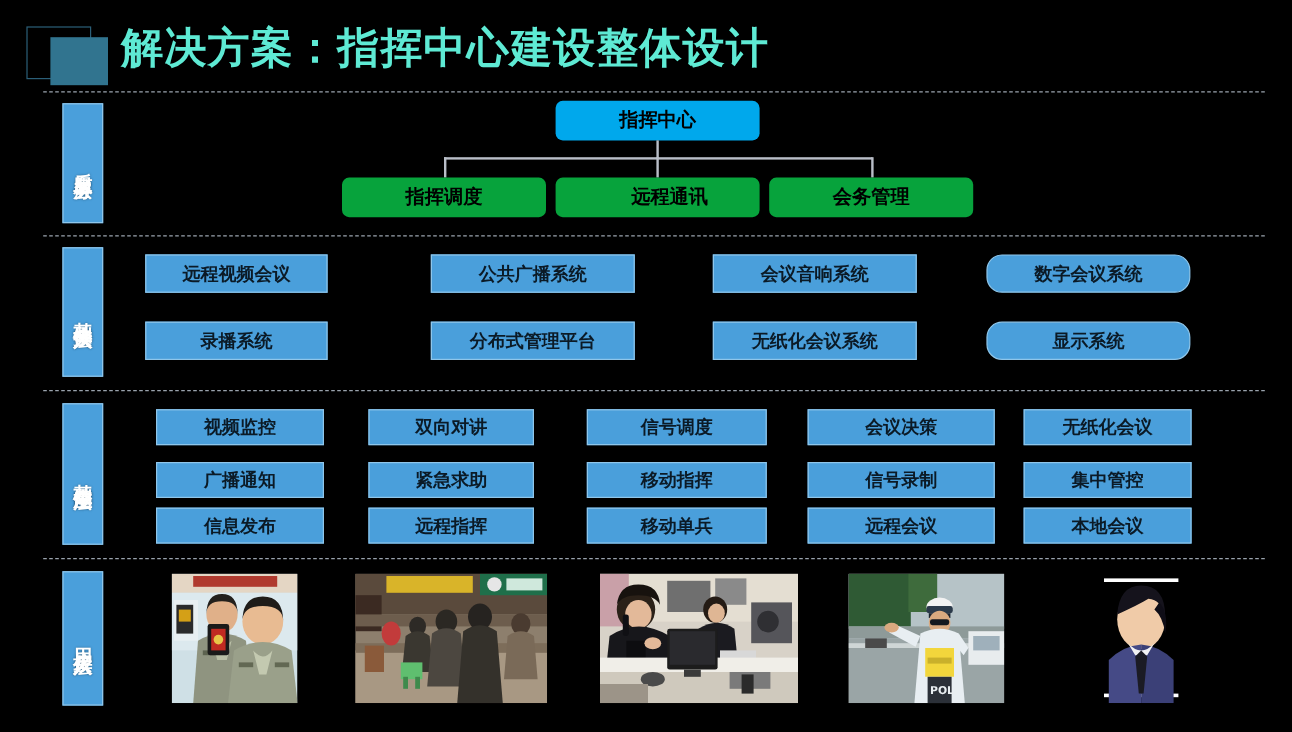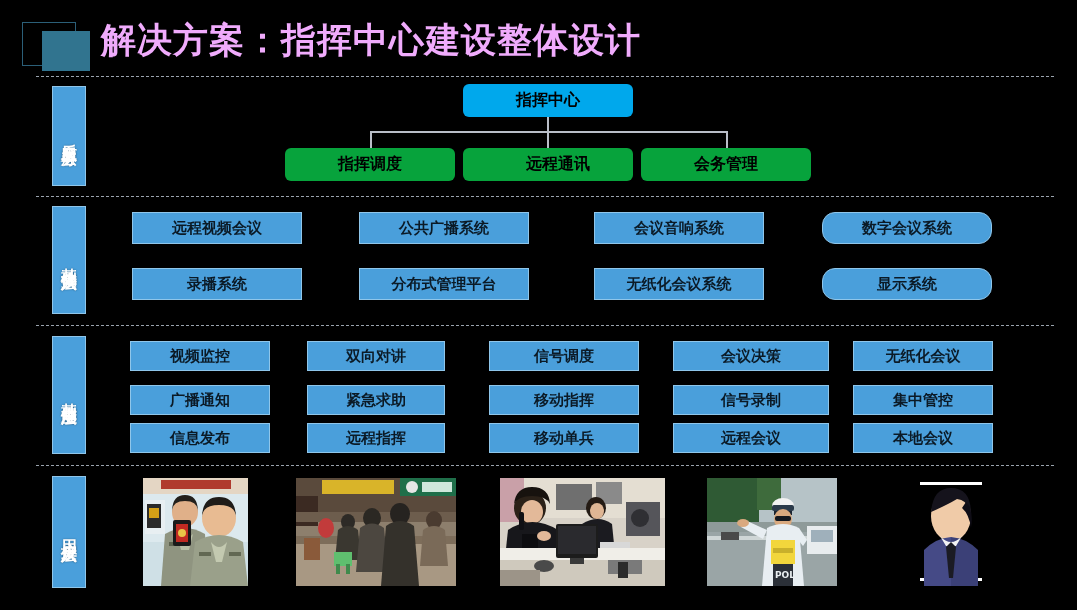--- a/index.html
+++ b/index.html
@@ -16,21 +16,21 @@
   .logo-outline {
     position: absolute; left: 22px; top: 22px; width: 54px; height: 44px;
     border: 1.5px solid #2b5f78; background: transparent;
   }
   .logo-solid {
     position: absolute; left: 42px; top: 31px; width: 48px; height: 40px;
     background: #31748f;
   }
   .title {
     position: absolute; left: 101px; top: 17px;
-    font-size: 35px; font-weight: bold; color: #f0abfc;
+    font-size: 35px; font-weight: bold; color: #5eead4;
     letter-spacing: 1px; white-space: nowrap;
     font-family: "DejaVu Sans", "Liberation Sans", sans-serif;
   }
 
   
   .divider {
     position: absolute; left: 36px; width: 1018px; height: 0;
     border-top: 1.5px dashed #9aa3ad;
   }
   .d1 { top: 76px; }
@@ -83,21 +83,21 @@
     background: #4a9fdb; border: 1px solid #8fc6ea;
     display: flex; align-items: center; justify-content: center;
     color: #0b1a26; font-weight: bold; font-size: 15px;
     white-space: nowrap;
   }
 
   
   .t2 { height: 32px; }
   .t2r1 { top: 212px; }
   .t2r2 { top: 268px; }
-  .t2c1 { left: 132px; width: 170px; }
+  .t2c1 { left: 121px; width: 152px; }
   .t2c2 { left: 359px; width: 170px; }
   .t2c3 { left: 594px; width: 170px; }
   .t2c4 { left: 822px; width: 170px; border-radius: 13px; }
 
   
   .t3 { height: 30px; }
   .t3r1 { top: 341px; }
   .t3r2 { top: 385px; }
   .t3r3 { top: 423px; }
   .t3c1 { left: 130px; width: 140px; }

